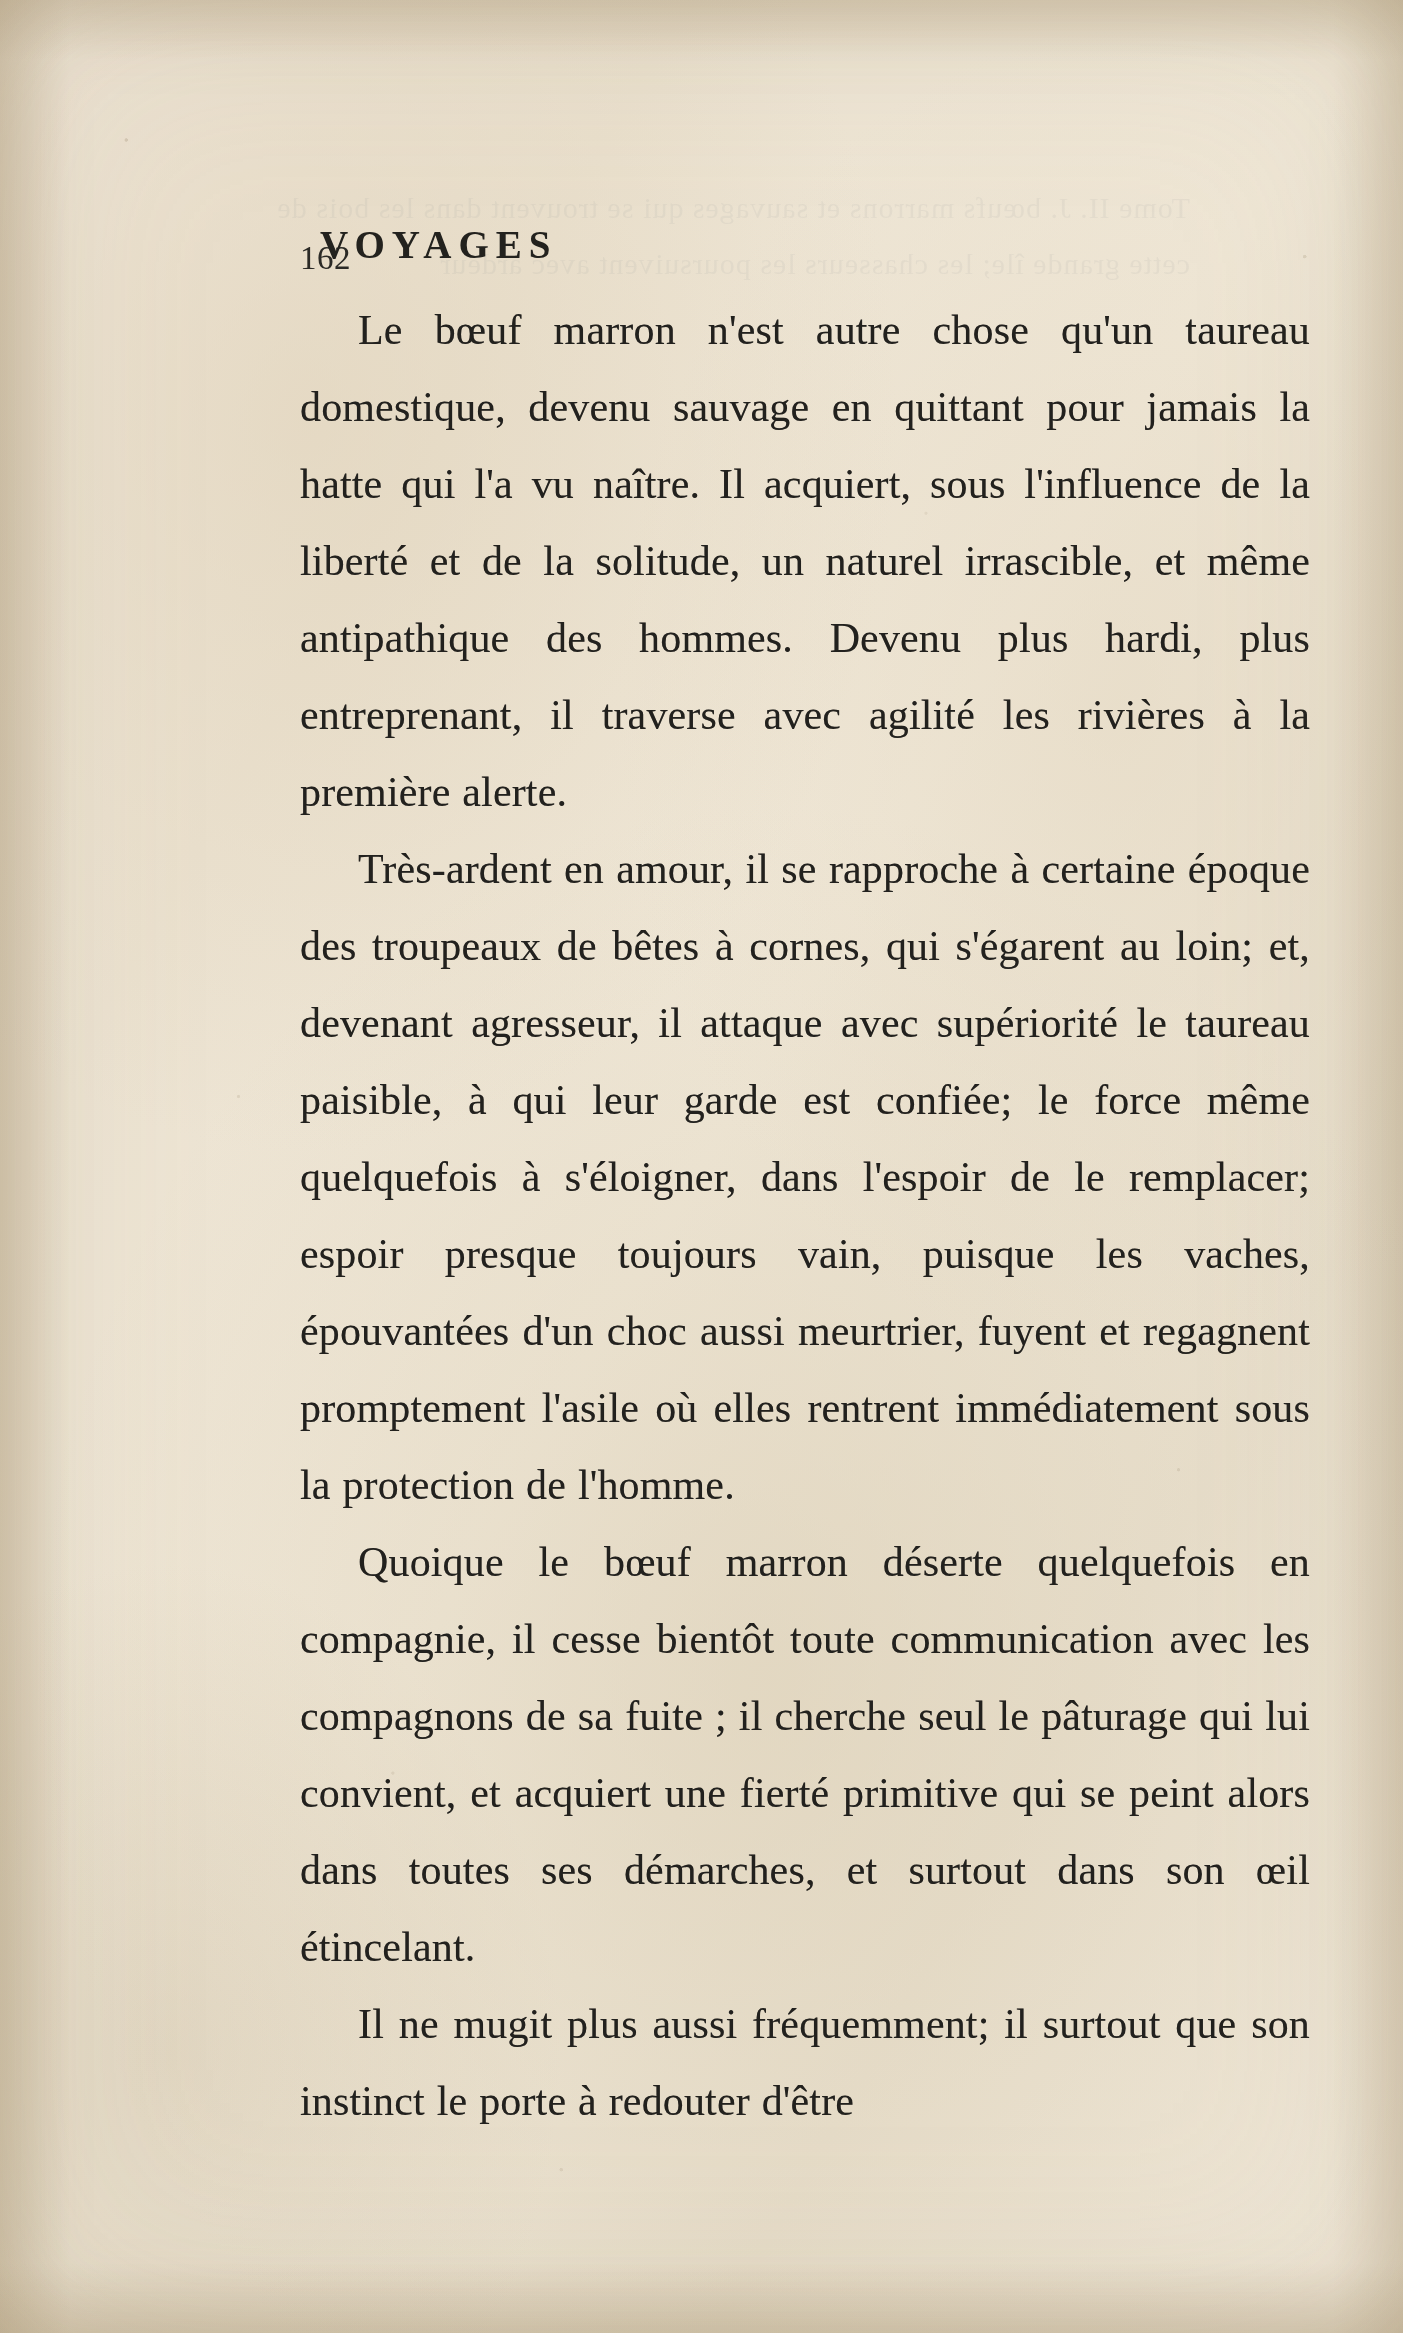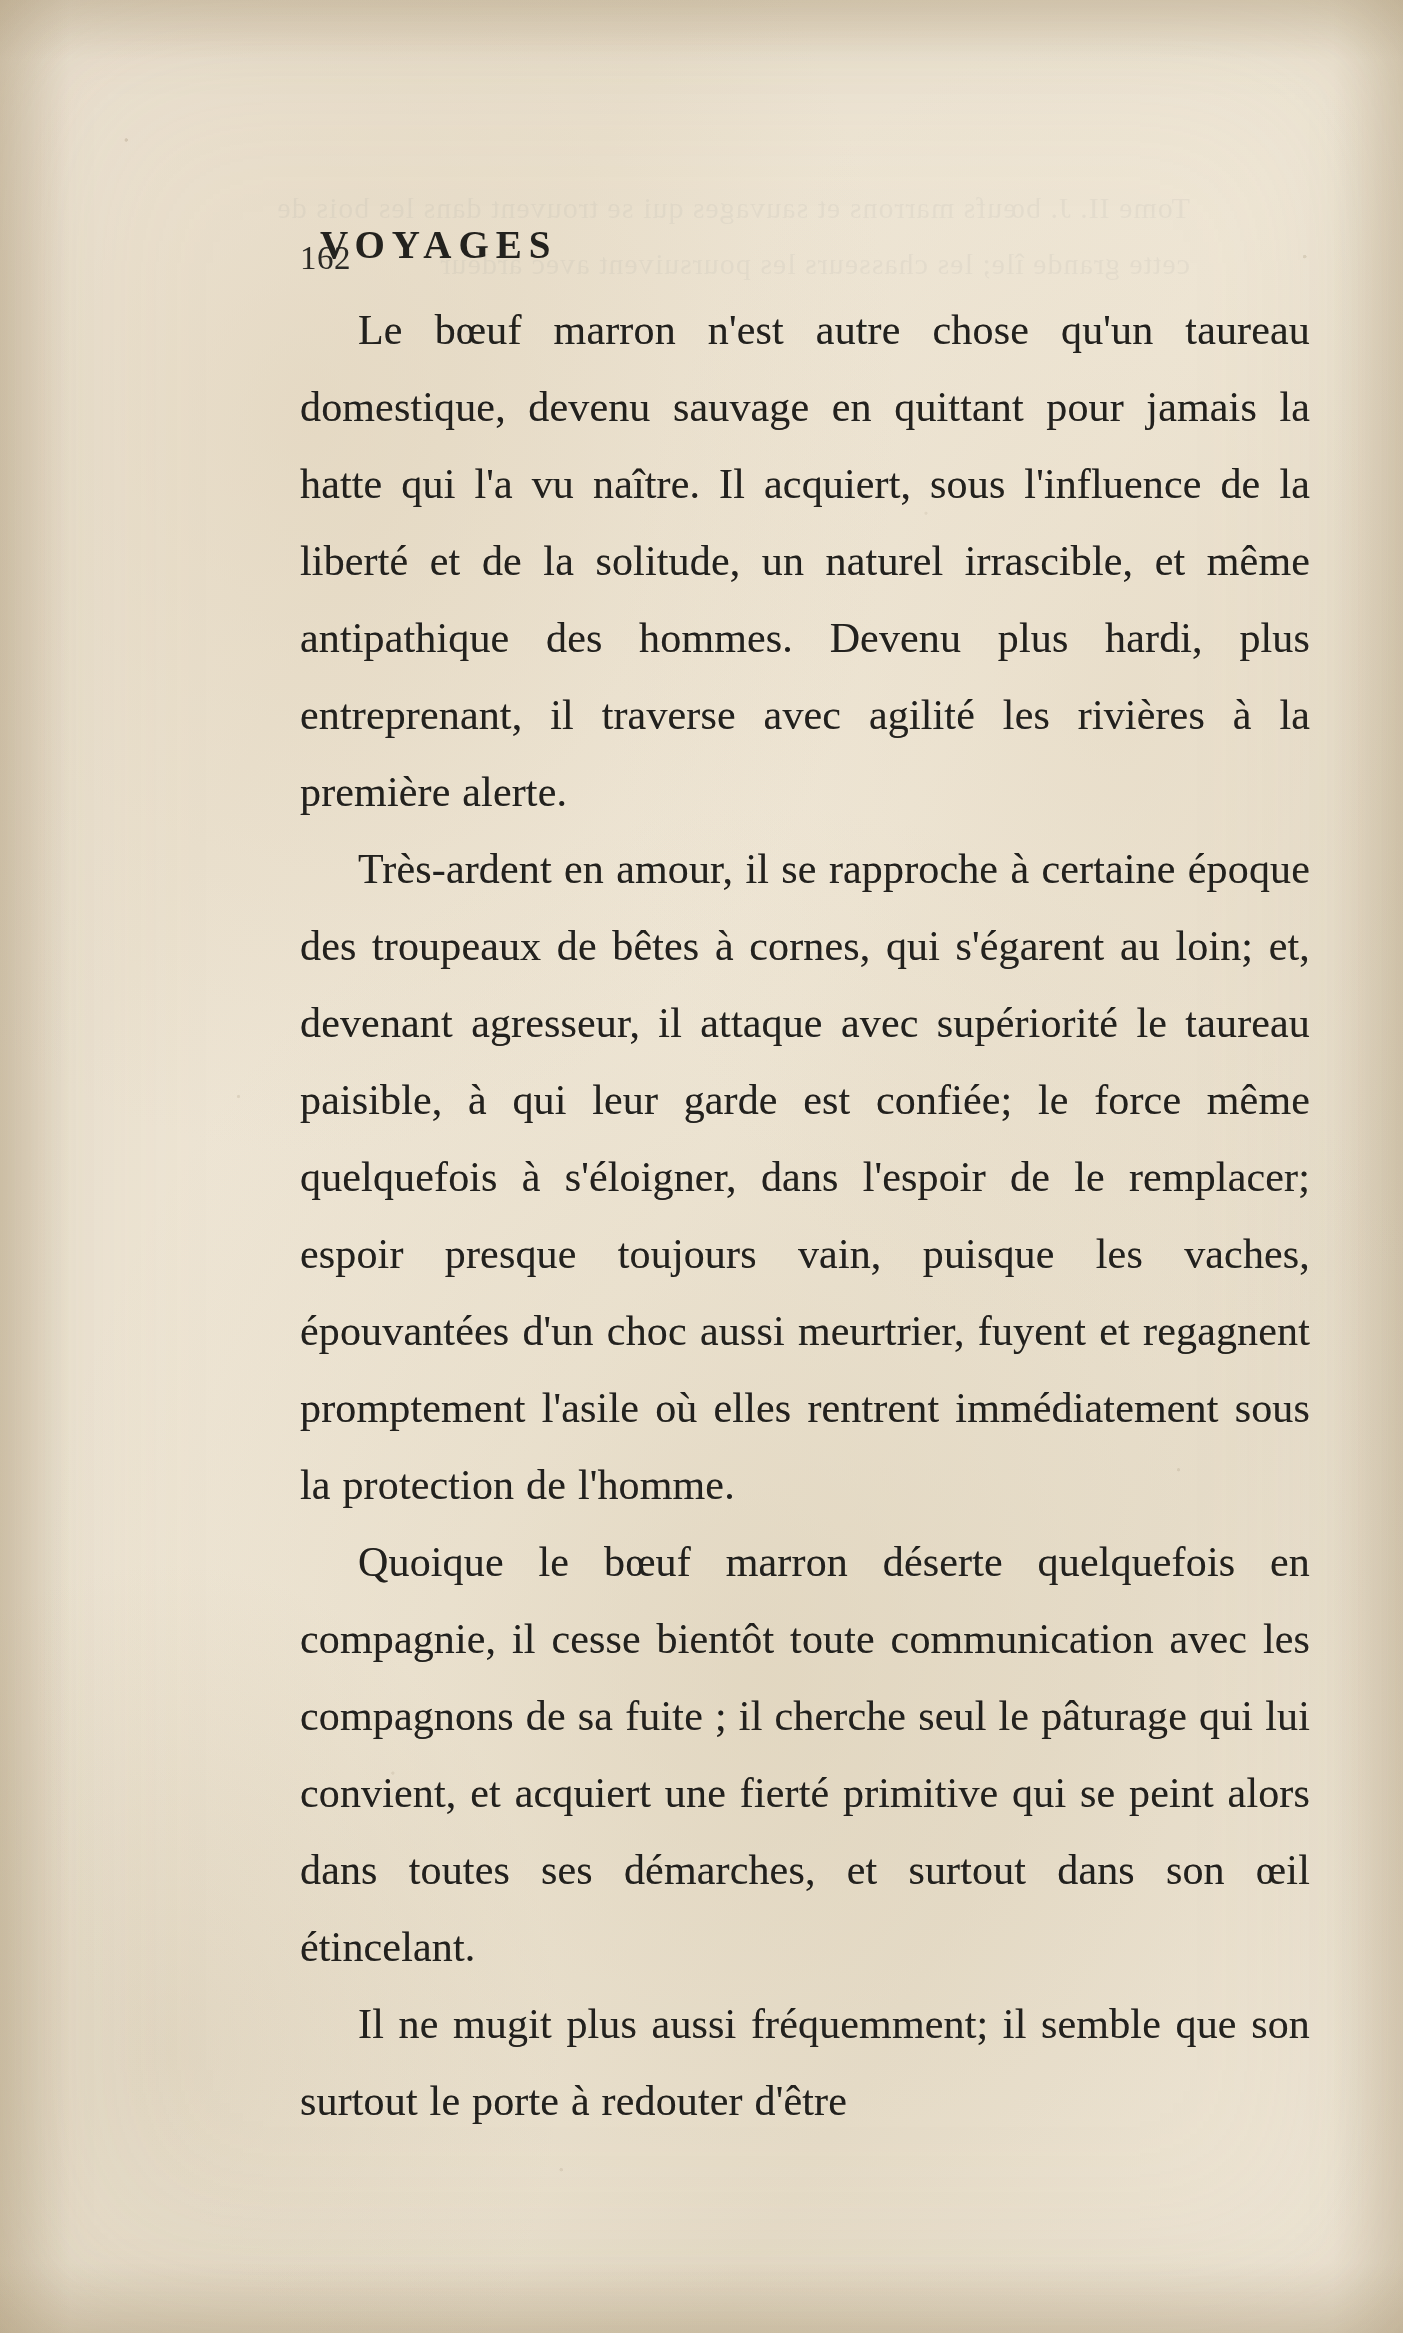--- a/index.html
+++ b/index.html
@@ -143,21 +143,21 @@
   <div class="content">
 
     <div class="header-line">
       <div class="folio">162</div>
       <div class="running-title">VOYAGES</div>
     </div>
 
     <p class="para ink-soft">Le bœuf marron n'est autre chose qu'un taureau domestique, devenu sauvage en quittant pour jamais la hatte qui l'a vu naître. Il acquiert, sous l'influence de la liberté et de la solitude, un naturel irrascible, et même antipathique des hommes. Devenu plus hardi, plus entreprenant, il traverse avec agilité les rivières à la première alerte.</p>
     <p class="para ink-soft">Très-ardent en amour, il se rapproche à certaine époque des troupeaux de bêtes à cornes, qui s'égarent au loin; et, devenant agresseur, il attaque avec supériorité le taureau paisible, à qui leur garde est confiée; le force même quelquefois à s'éloigner, dans l'espoir de le remplacer; espoir presque toujours vain, puisque les vaches, épouvantées d'un choc aussi meurtrier, fuyent et regagnent promptement l'asile où elles rentrent immédiatement sous la protection de l'homme.</p>
     <p class="para ink-soft">Quoique le bœuf marron déserte quelquefois en compagnie, il cesse bientôt toute communication avec les compagnons de sa fuite ; il cherche seul le pâturage qui lui convient, et acquiert une fierté primitive qui se peint alors dans toutes ses démarches, et surtout dans son œil étincelant.</p>
-    <p class="para ink-soft">Il ne mugit plus aussi fréquemment; il semble que son surtout le porte à redouter d'être</p>
+    <p class="para ink-soft">Il ne mugit plus aussi fréquemment; il surtout que son instinct le porte à redouter d'être</p>
 
   </div>
 
   <div class="vignette"></div>
   <div class="edge-dark edge-left"></div>
   <div class="edge-dark edge-right"></div>
   <div class="edge-top"></div>
   <div class="edge-bottom"></div>
 
 </div>

